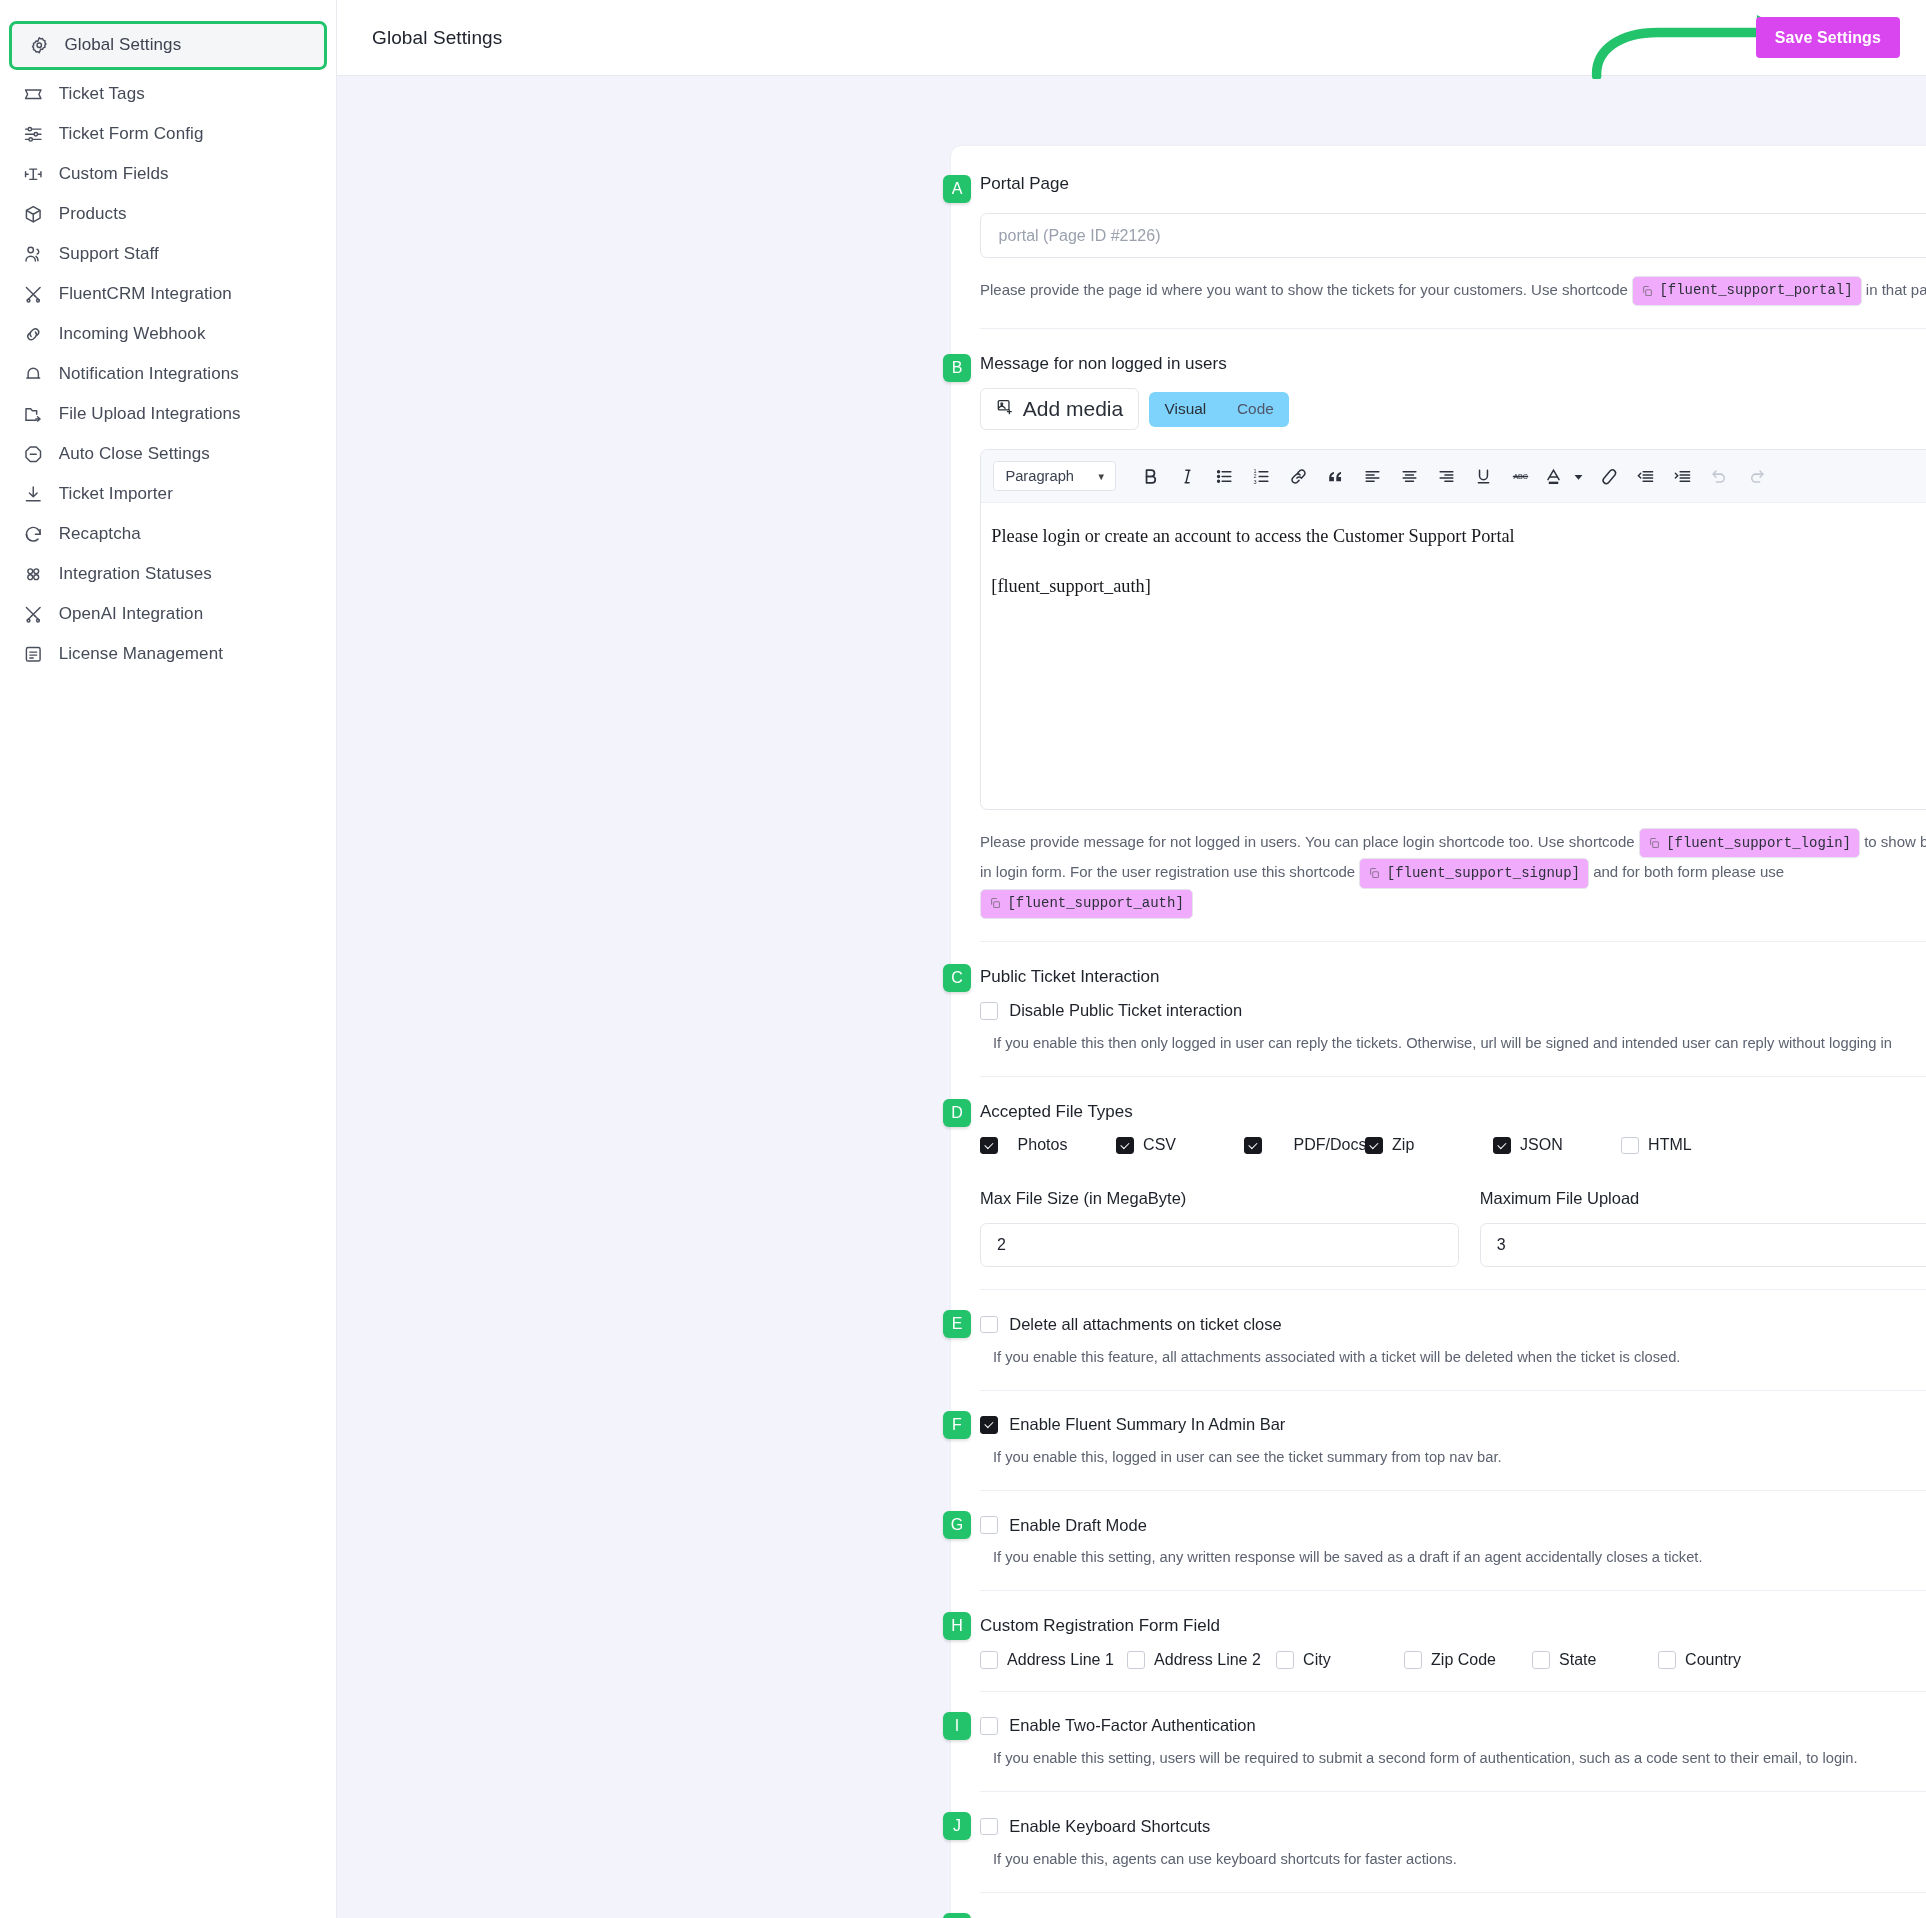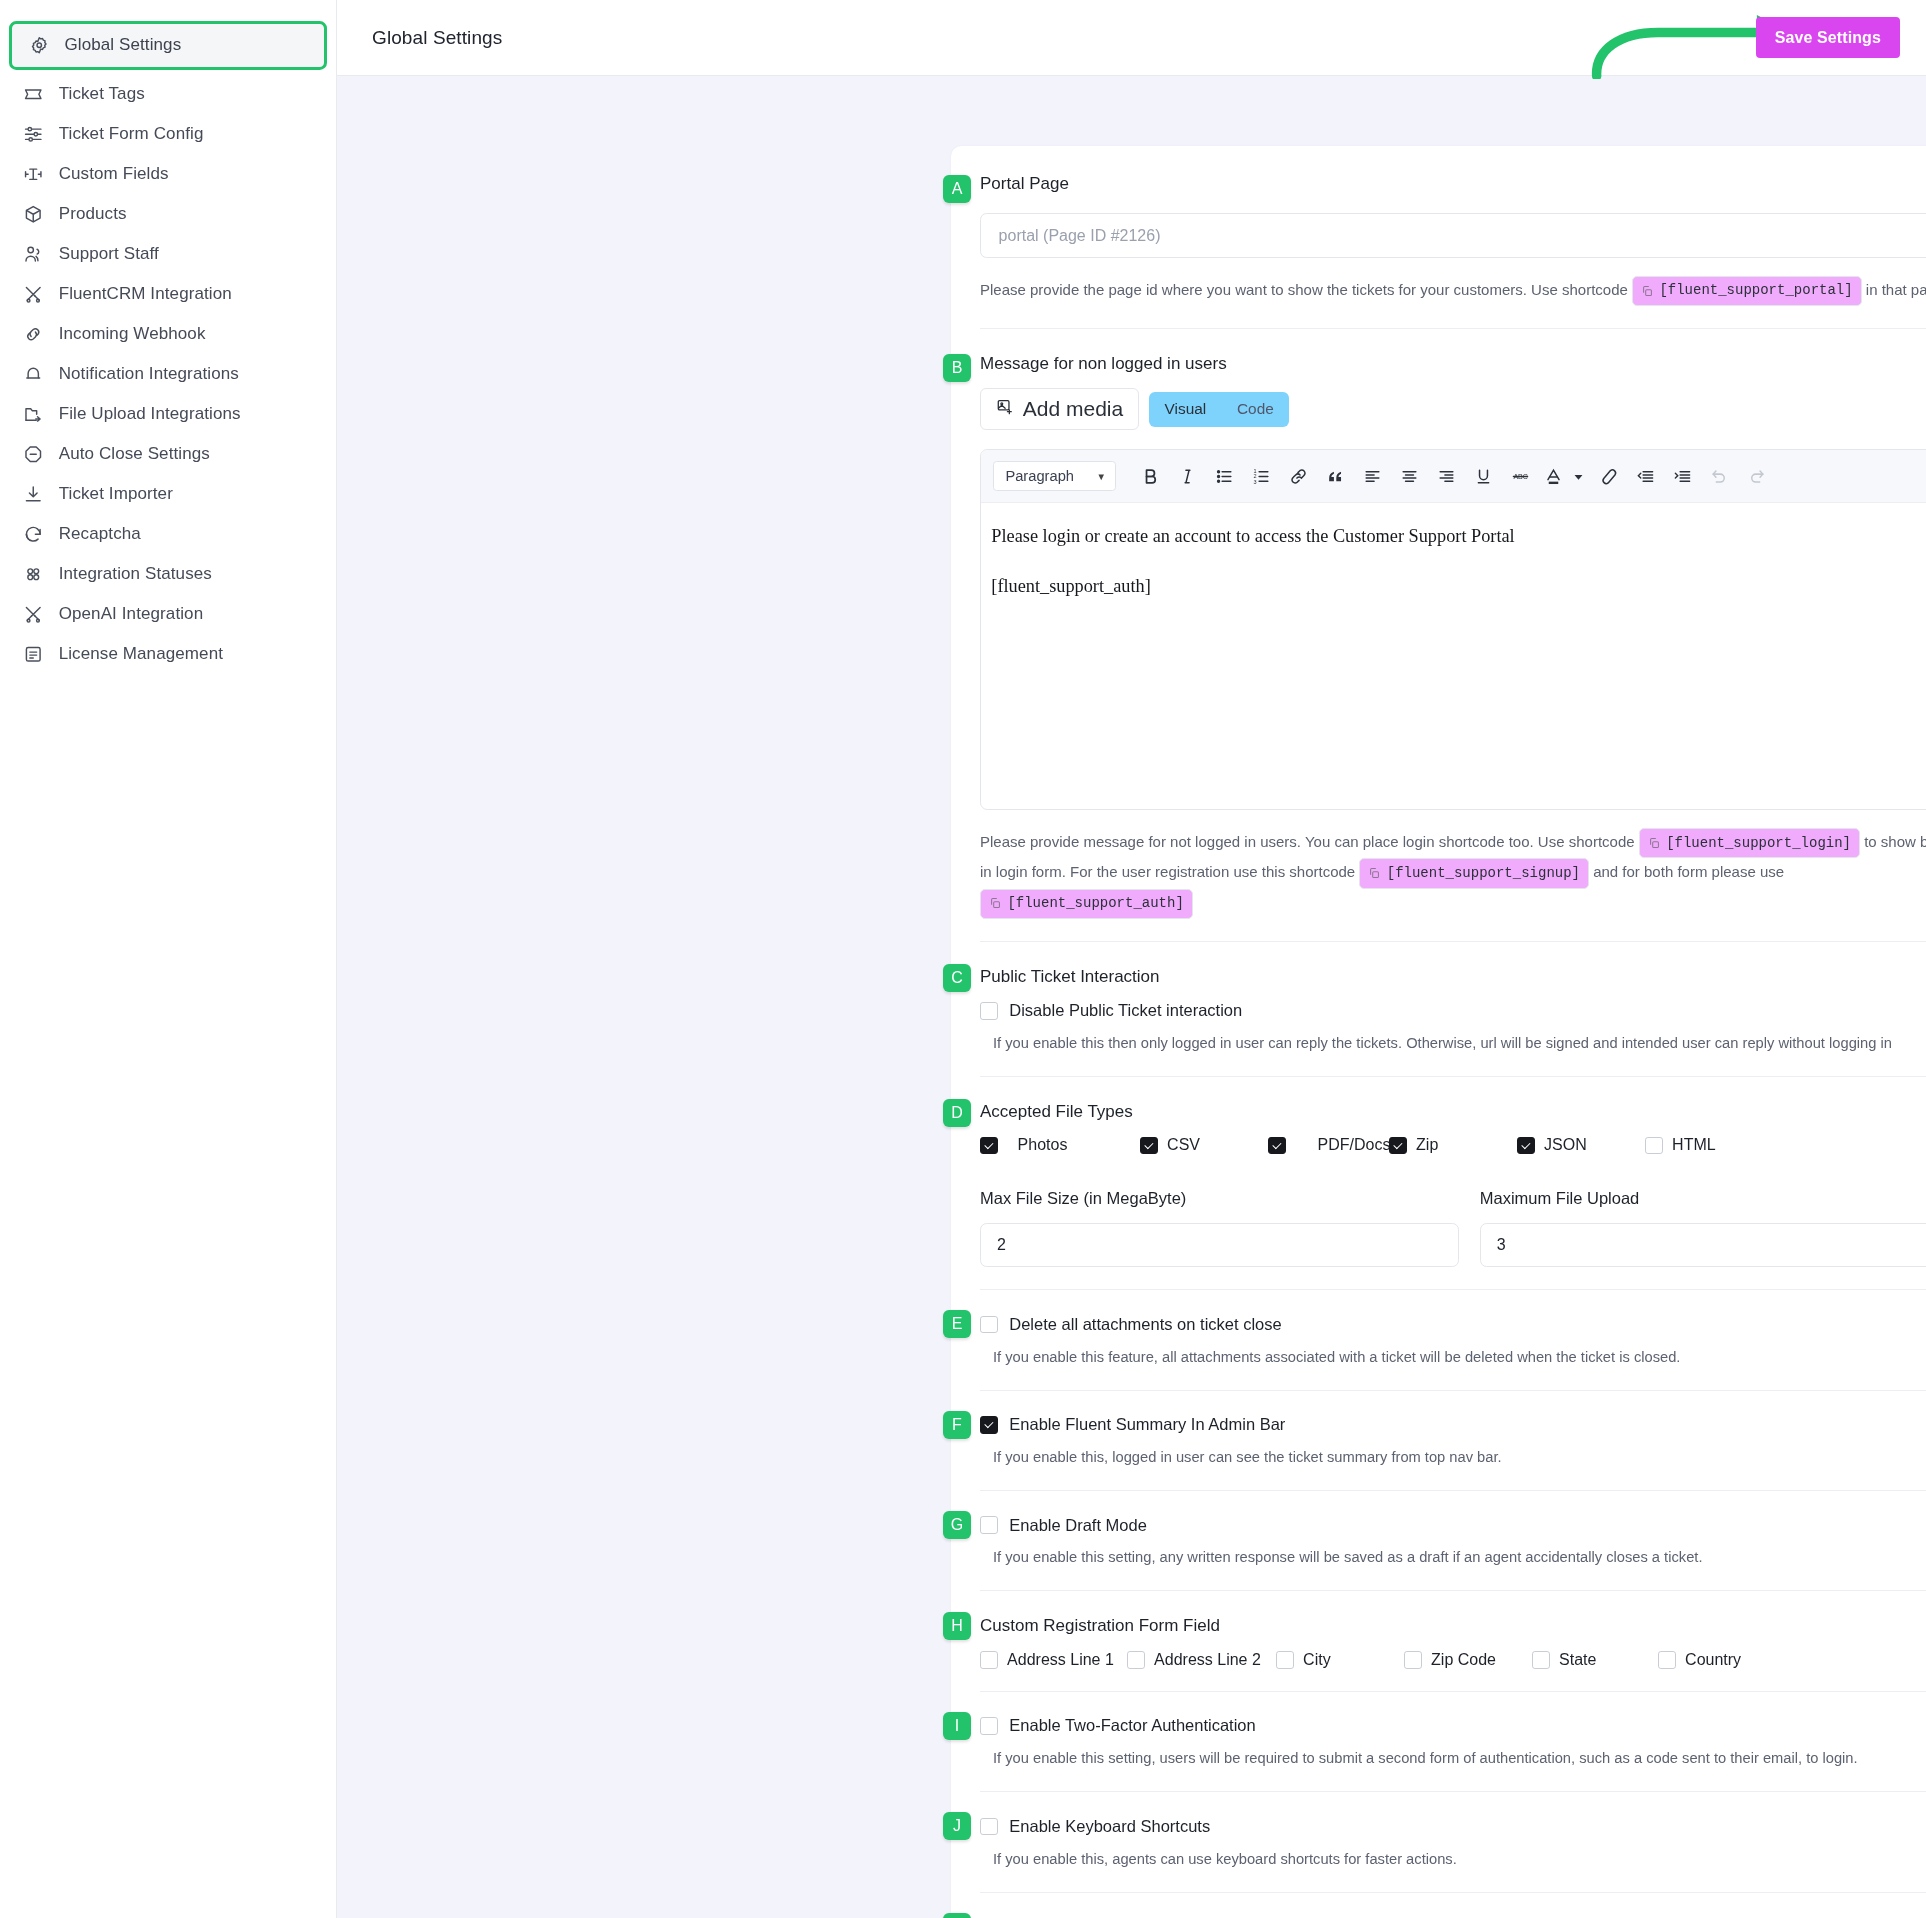--- a/index.html
+++ b/index.html
@@ -178,21 +178,21 @@
   .cb.on::after {
     content: ""; width: 7.3px; height: 4.4px;
     border-left: 1.8px solid #fff; border-bottom: 1.8px solid #fff;
     transform: rotate(-45deg) translate(0.7px, -0.7px);
   }
   .cb-label { font-size: 16.5px; color: #1d2129; }
   .sub-help { font-size: 14.7px; color: #5d6270; margin-top: 11.7px; margin-left: 13px; line-height: 1.5; }
 
   .filetypes { display: flex; align-items: center; gap: 0; }
   .filetypes .ft { display: flex; align-items: center; gap: 9.5px; }
-  .filetypes .ft:nth-child(1) { width: 160px; gap: 20px; }
+  .filetypes .ft:nth-child(1) { width: 136px; gap: 20px; }
   .filetypes .ft:nth-child(2) { width: 128px; }
   .filetypes .ft:nth-child(3) { width: 121px; gap: 32px; }
   .filetypes .ft:nth-child(4) { width: 128px; }
   .filetypes .ft:nth-child(5) { width: 128px; }
   .filetypes .ft .cb-label { font-size: 16px; }
 
   .regfields { display: flex; align-items: center; }
   .regfields .rf { display: flex; align-items: center; gap: 9.5px; }
   .regfields .rf:nth-child(1) { width: 147px; }
   .regfields .rf:nth-child(2) { width: 149px; }

